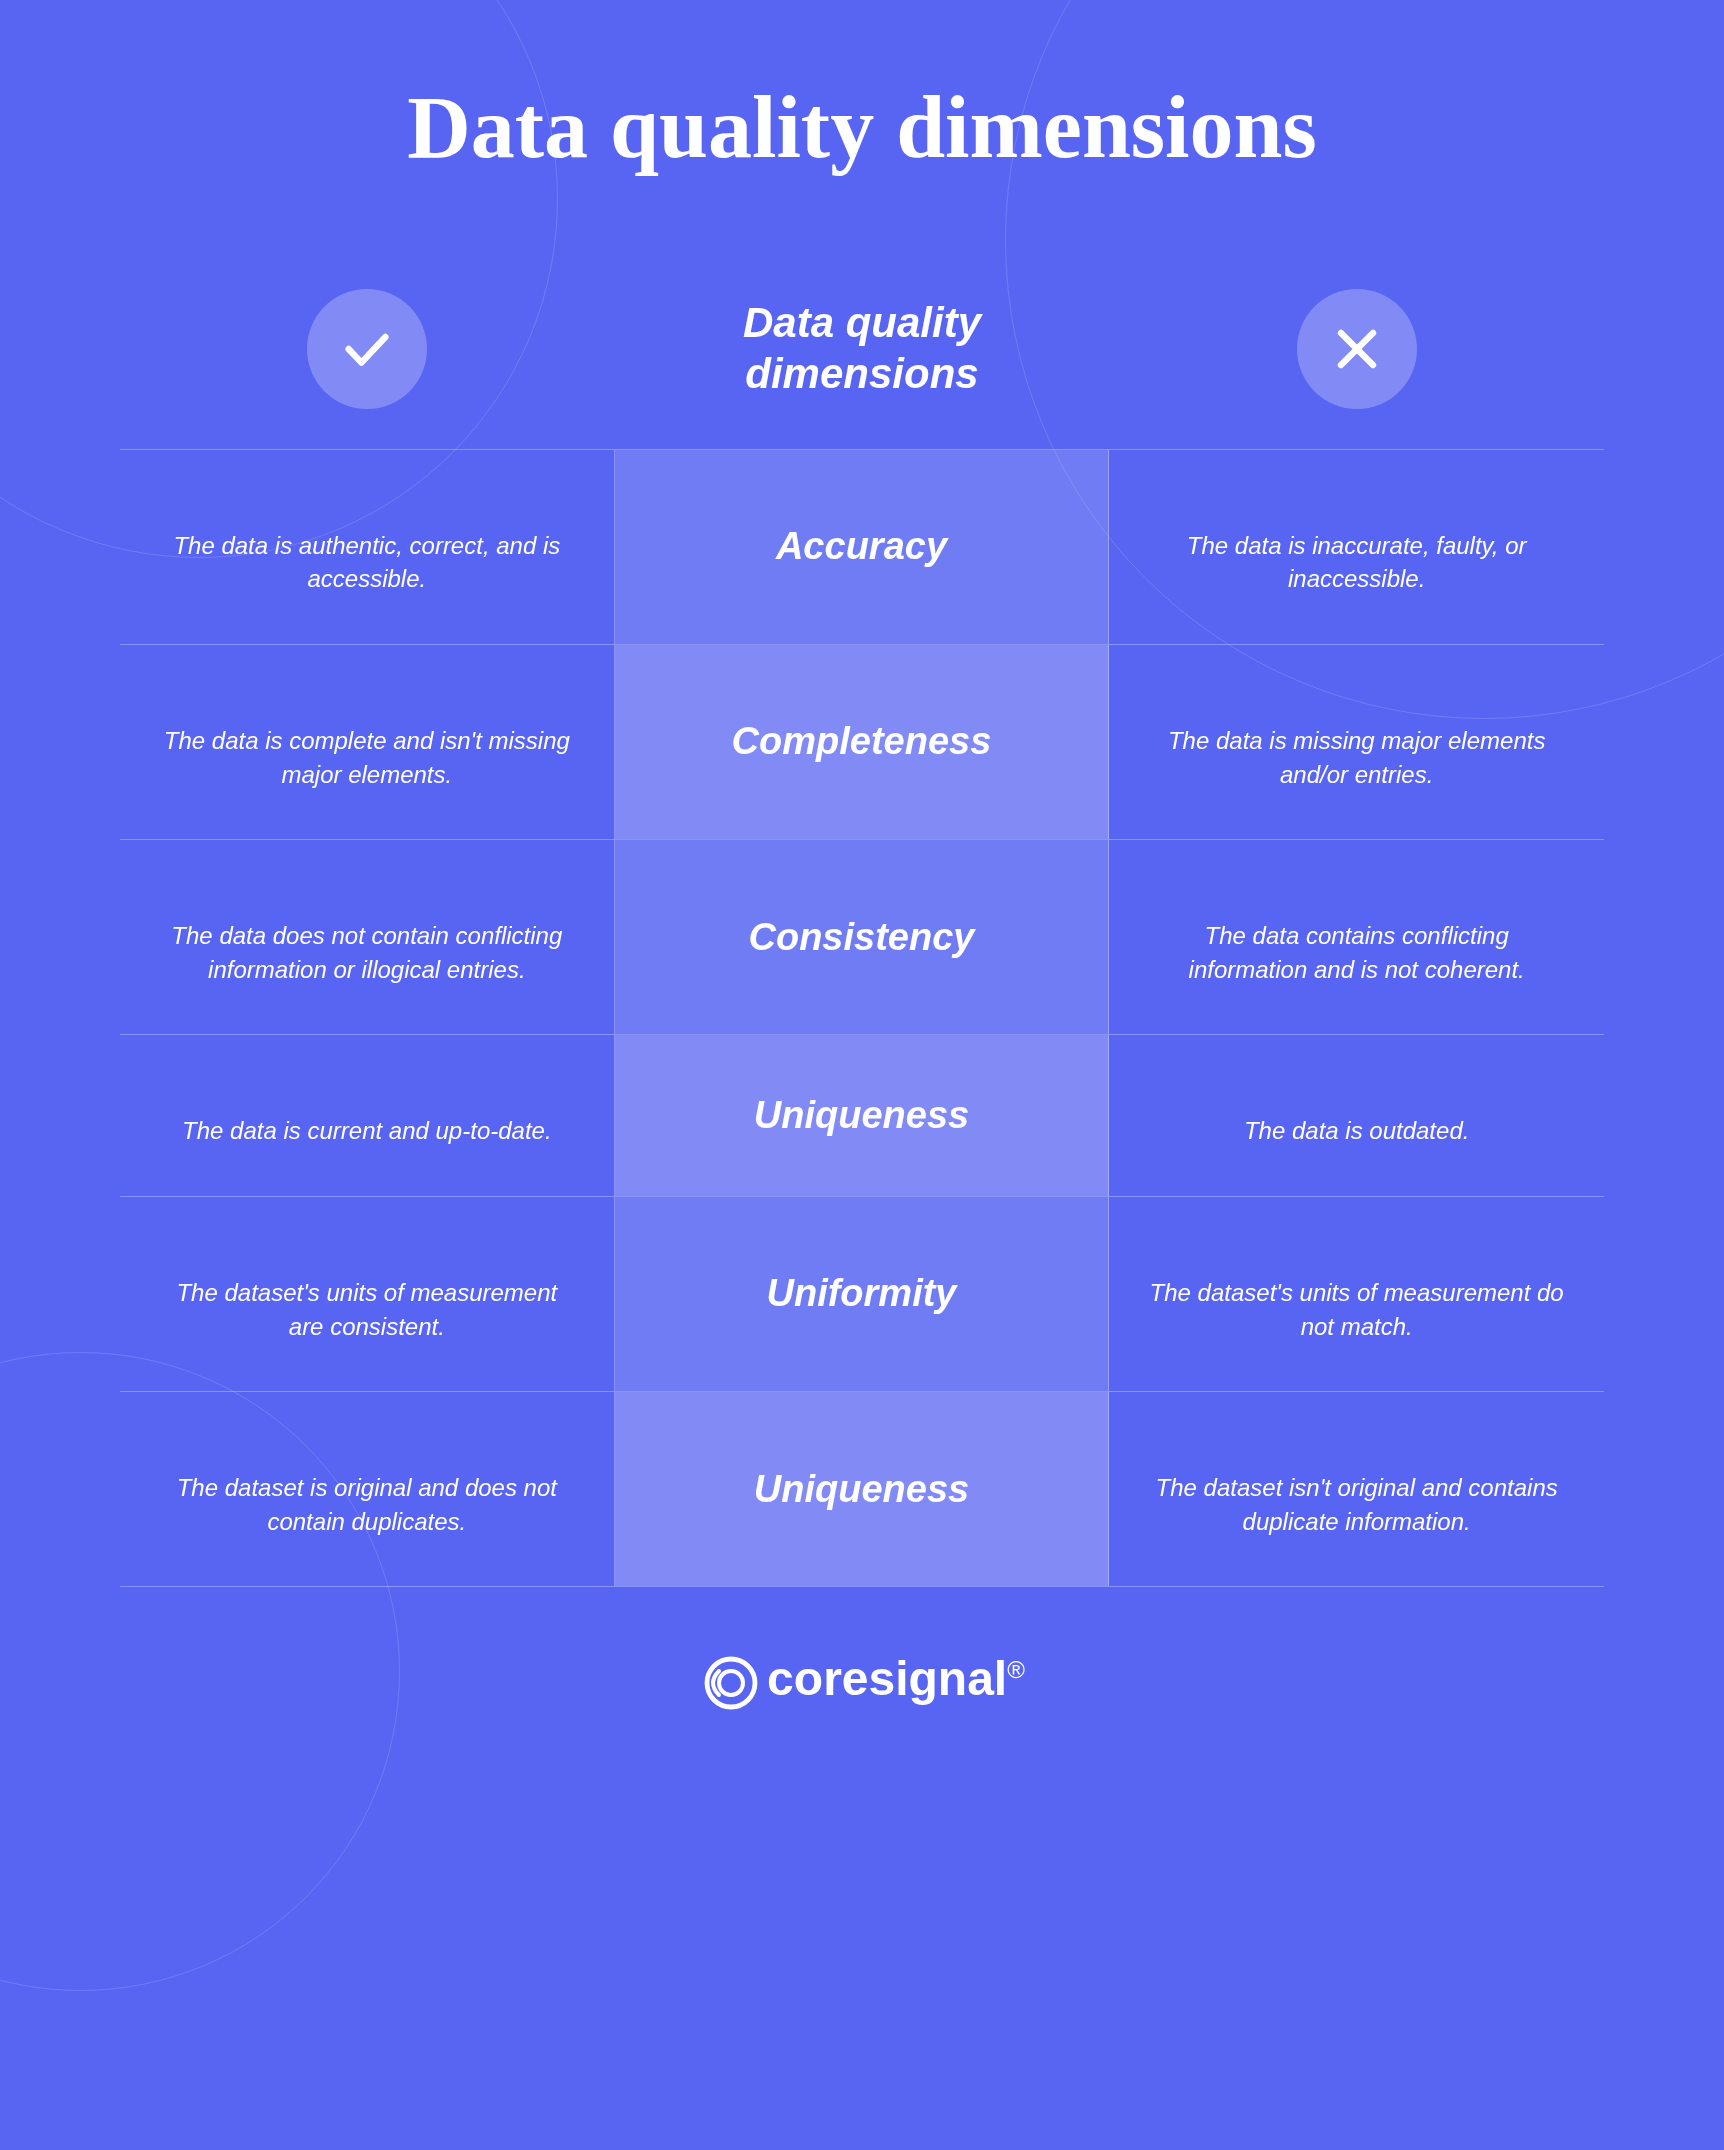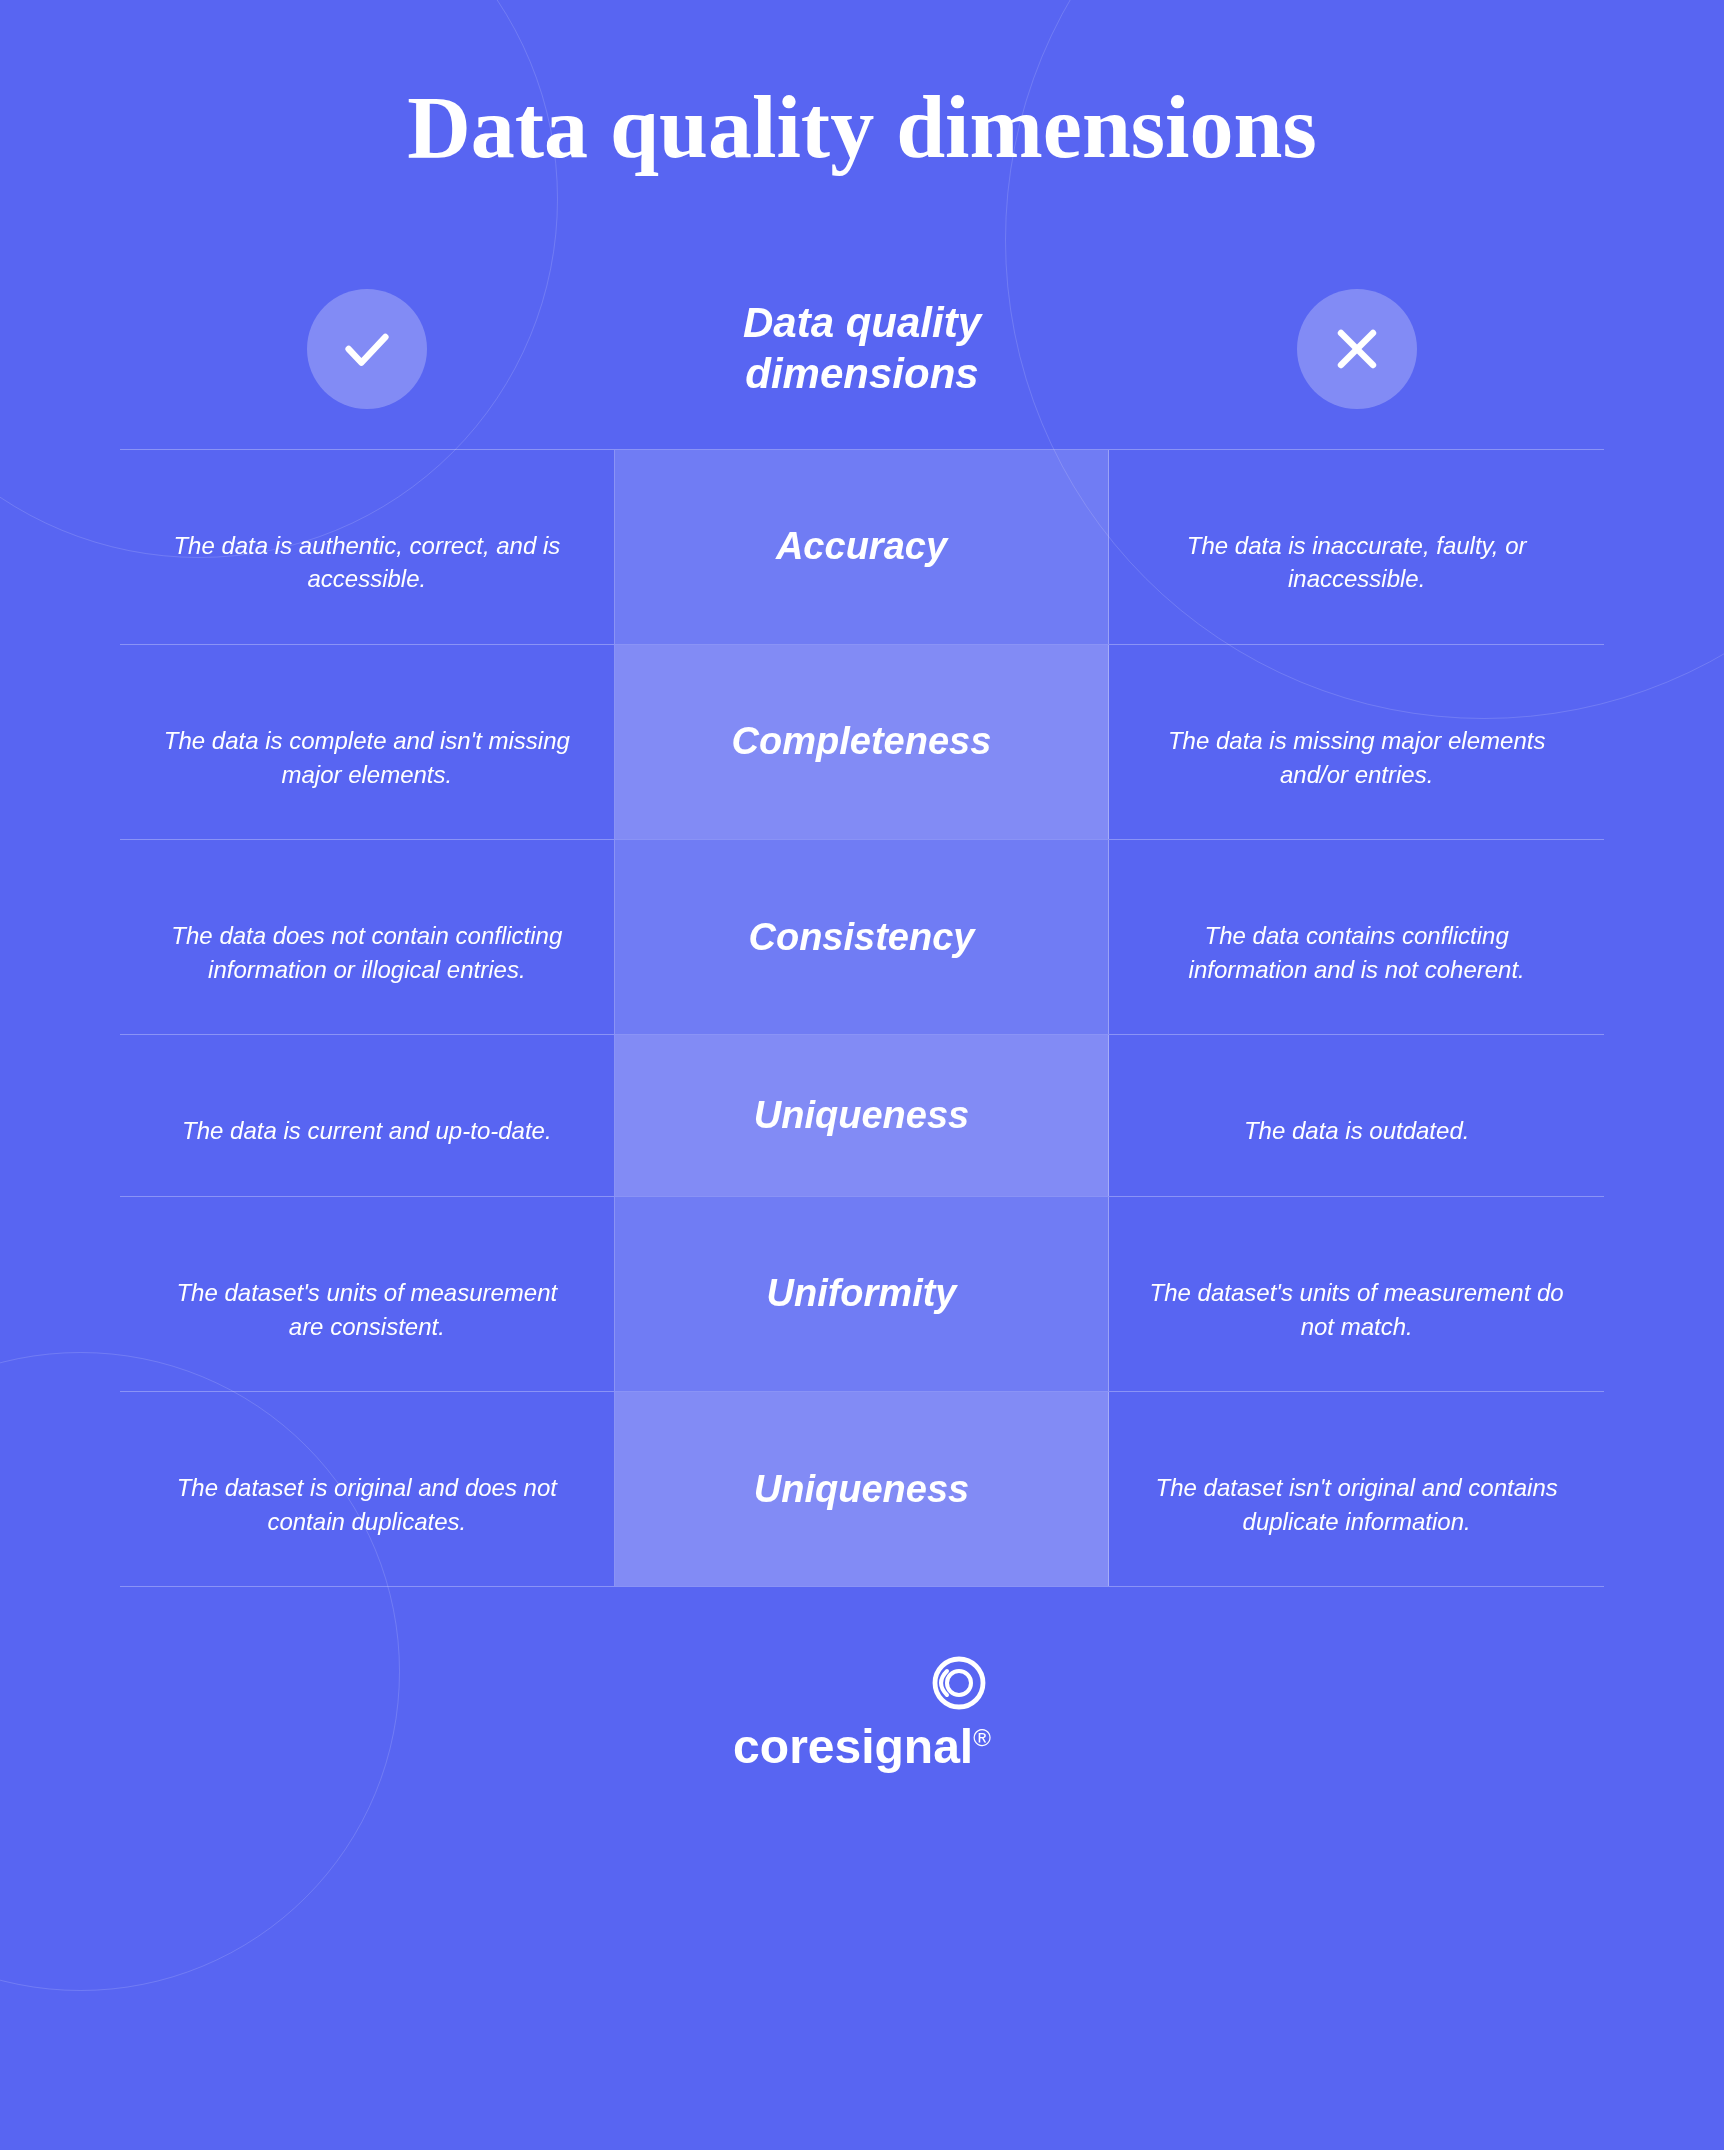--- a/index.html
+++ b/index.html
@@ -171,23 +171,22 @@
 
     .footer {
       margin-top: 64px;
       display: flex;
       align-items: center;
       gap: 20px;
     }
 
     .footer-logo {
       display: flex;
-      align-items: flex-end;
+      align-items: flex-start;
       gap: 4px;
-      flex-direction: column;
     }
 
     .footer-logo-icon {
       width: 64px;
       height: 64px;
     }
 
     .footer-logo-text {
       font-size: 48px;
       font-weight: 700;

